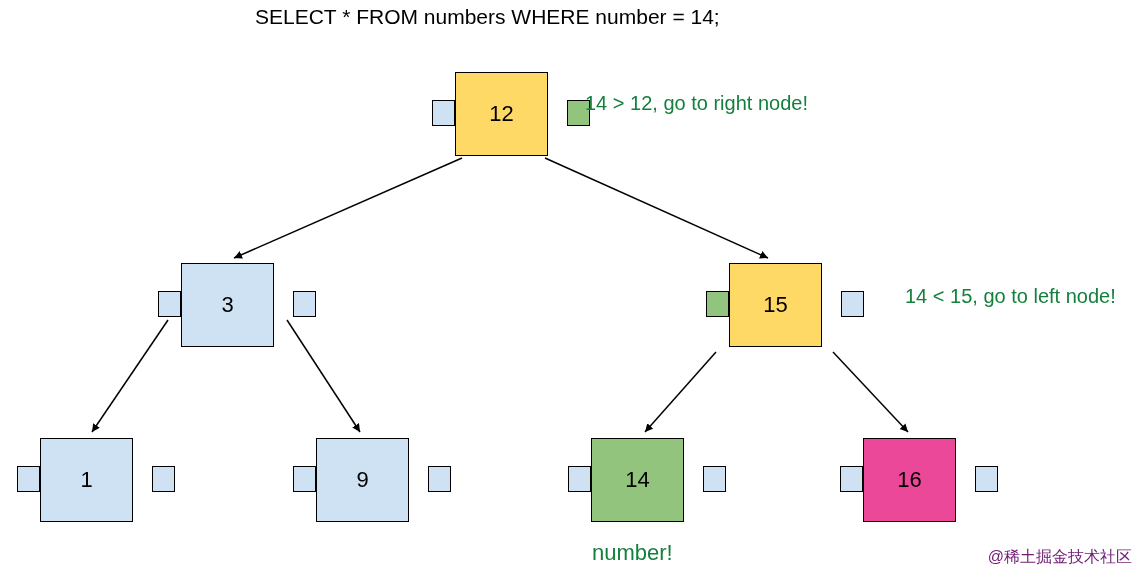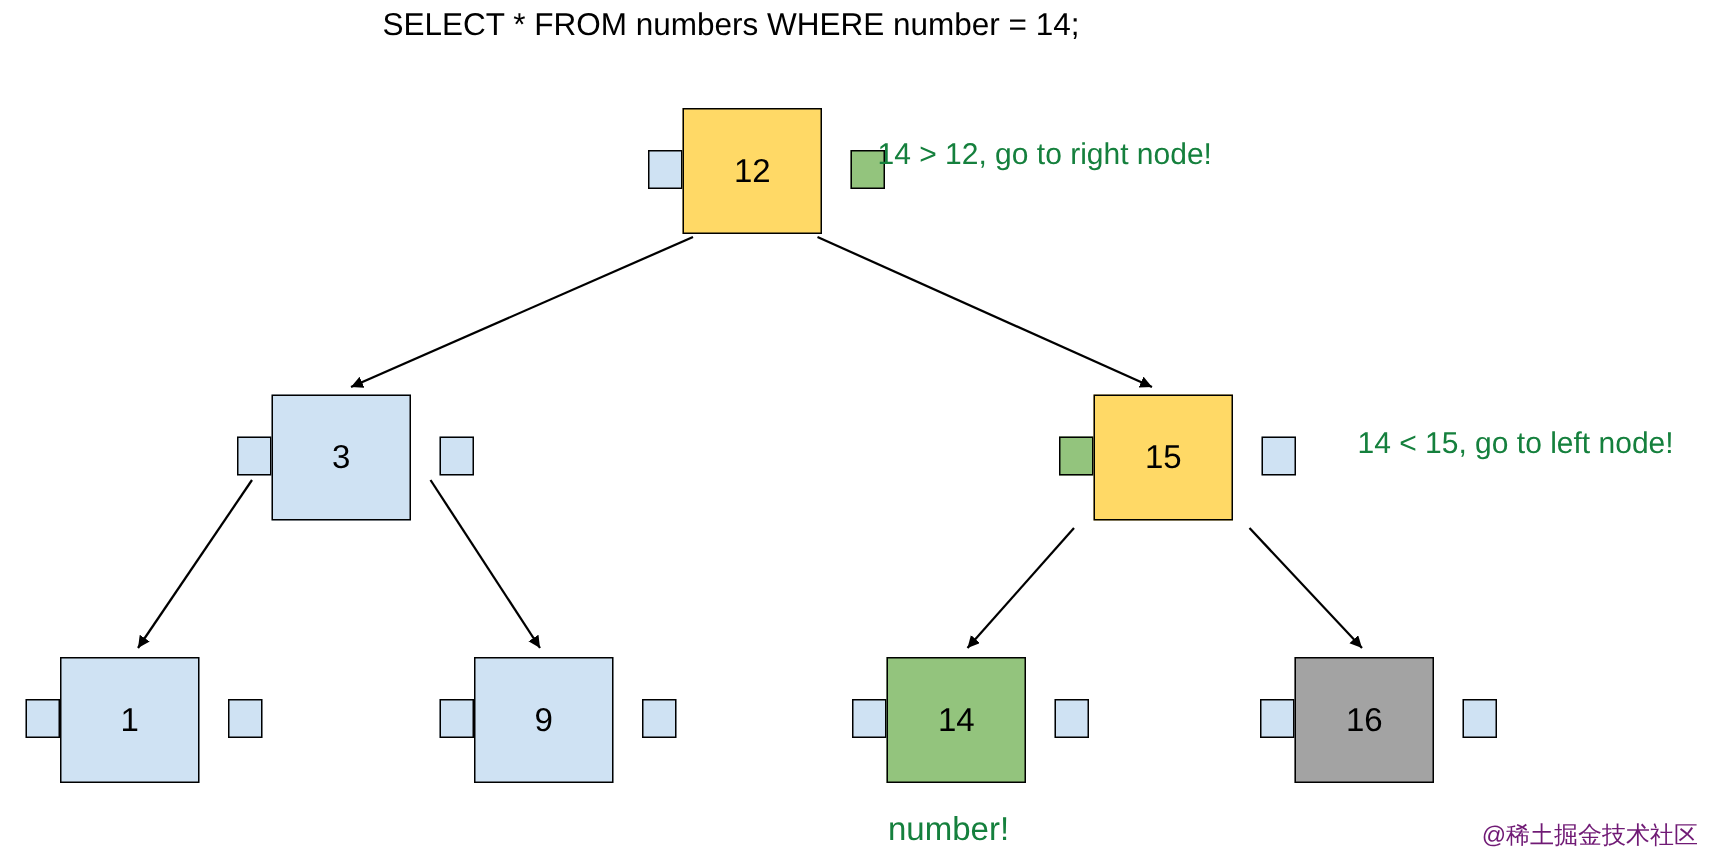--- a/index.html
+++ b/index.html
@@ -142,21 +142,21 @@
   <div class="node" style="left:591px; top:438px;">
     <span class="tab left" style="background: rgb(207, 226, 243);"></span>
     <div class="box" style="background: rgb(147, 196, 125);">
       <span>14</span>
     </div>
     <span class="tab right" style="background: rgb(207, 226, 243);"></span>
   </div>
 
   <div class="node" style="left:863px; top:438px;">
     <span class="tab left" style="background: rgb(207, 226, 243);"></span>
-    <div class="box" style="background: #a3a3a3;">
+    <div class="box" style="background: #ec4899;">
       <span>16</span>
     </div>
     <span class="tab right" style="background: rgb(207, 226, 243);"></span>
   </div>
 
   <div class="annotation" style="left:585px; top:92px;">14 &gt; 12, go to right node!</div>
 
   <div class="annotation" style="left:874px; top:285px;margin-left:31px;">14 &lt; 15, go to left node!</div>
 
   <div class="annotation success" style="left:592px; top:540px;">number!</div>

